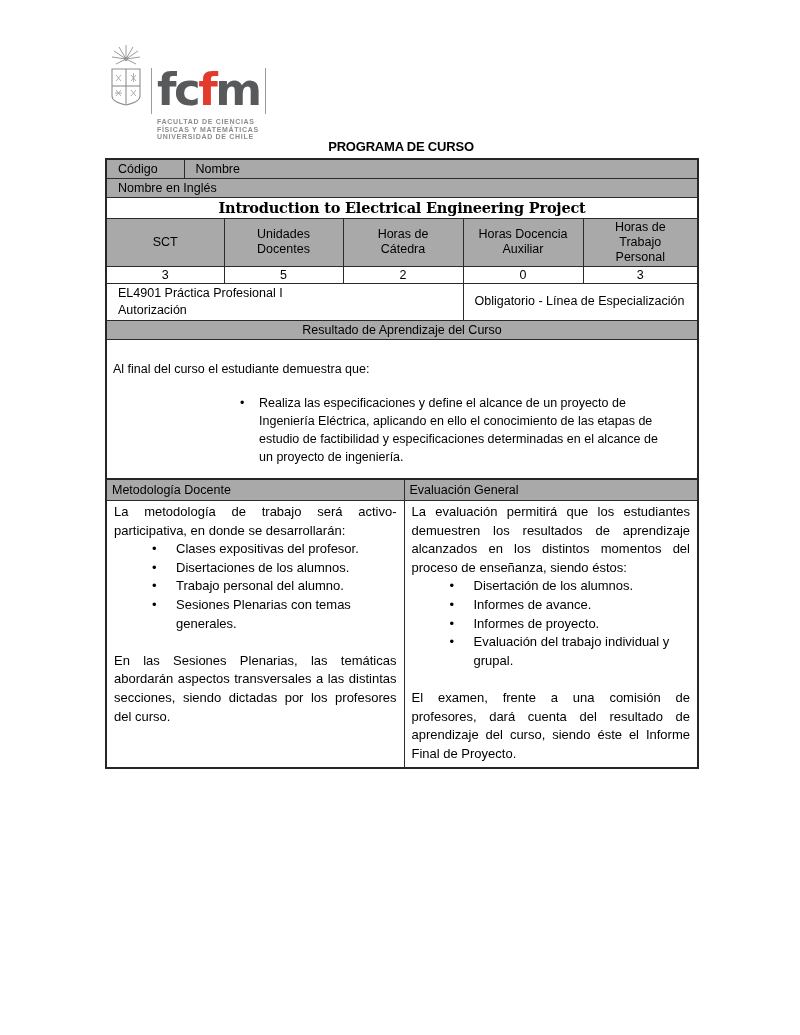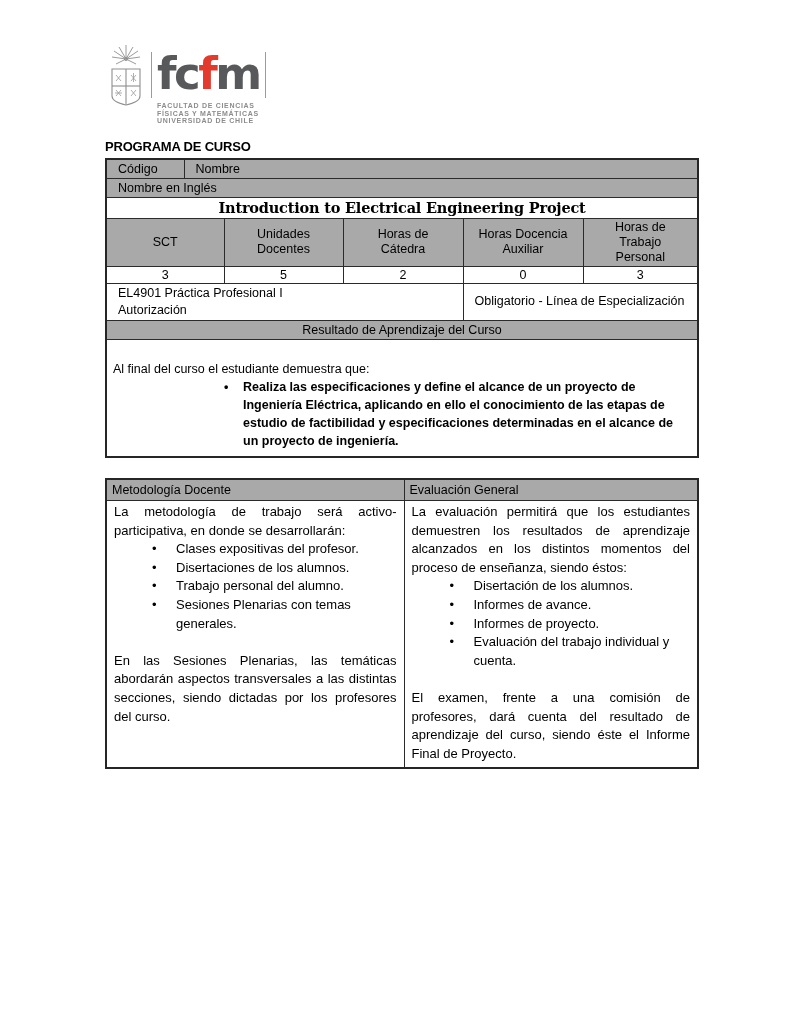--- a/index.html
+++ b/index.html
@@ -4,56 +4,56 @@
 <style>
   html,body{margin:0;padding:0;}
   body{
     width:800px;height:1035px;background:#ffffff;position:relative;
     font-family:"Liberation Sans",sans-serif;color:#000;overflow:hidden;
   }
 
   
   .logo{position:absolute;left:108px;top:44px;display:flex;align-items:flex-start;}
   .crest{margin-right:7px;}
-  .brand-col{display:flex;flex-direction:column;margin-top:8px;}
+  .brand-col{display:flex;flex-direction:column;margin-top:24px;}
   .brand{
     font-family:"DejaVu Sans",sans-serif;font-weight:bold;font-size:45px;
     line-height:42px;letter-spacing:-2.5px;color:#58595b;
     padding:1px 5px 3px 5px;border-left:1.5px solid #9b9b9b;border-right:1.5px solid #9b9b9b;
   }
   .brand .red{color:#e23b2e;}
   .logo-caption{
     margin-top:4px;padding-left:6px;font-size:7px;line-height:7.6px;
     letter-spacing:0.7px;color:#8c8c8c;font-weight:bold;
   }
 
   
   .doc-title{
-    position:absolute;left:105px;top:139px;width:592px;
+    position:absolute;left:105px;top:139px;width:592px;text-align:center;
     font-weight:bold;font-size:13px;letter-spacing:-0.2px;
   }
 
   
   table{border-collapse:collapse;table-layout:fixed;}
   .t1{position:absolute;left:105px;top:158px;width:592px;font-size:12.5px;border:2px solid #262626;}
   .t2{position:absolute;left:105px;top:478px;width:592px;font-size:13px;border:2px solid #262626;}
   td{border:1px solid #2b2b2b;padding:1px 11px;vertical-align:middle;overflow:hidden;}
   .gray{background:#a9a9a9;}
   .center{text-align:center;}
   .serif-bold{font-family:"DejaVu Serif","Liberation Serif",serif;font-weight:bold;font-size:14.5px;letter-spacing:-0.2px;}
 
   .r-small{height:19px;}
   .r-name{height:21px;}
   .r-hours-head{height:34px;line-height:15px;}
   .r-hours-val{height:17px;}
   .r-req{height:36px;vertical-align:top;line-height:17px;}
   .r-outcome{vertical-align:top;padding:20px 6px 6px 6px;}
 
   .outcome-intro{line-height:18px;}
-  .outcome-list{margin:0;padding:0 14px 0 130px;list-style:none;font-weight:bold;}
+  .outcome-list{margin:16px;padding:0 14px 0 130px;list-style:none;}
   .outcome-list li{position:relative;line-height:18px;}
   .outcome-list li::before{content:"\2022";position:absolute;left:-19px;}
 
   
   .t2 .head-cell{height:18px;font-size:12.5px;padding-left:5px;}
   .t2 .body-cell{vertical-align:top;height:256px;padding:2px 7px 4px 7px;}
   .t2 p{margin:0;text-align:justify;line-height:18.6px;}
   .t2 ul{margin:0;padding:0 4px 0 62px;list-style:none;}
   .t2 li{position:relative;line-height:18.6px;}
   .t2 li::before{content:"\2022";position:absolute;left:-24px;}
@@ -178,20 +178,20 @@
       </ul>
       <div class="vspace"></div>
       <p>En las Sesiones Plenarias, las temáticas abordarán aspectos transversales a las distintas secciones, siendo dictadas por los profesores del curso.</p>
     </td>
     <td class="body-cell">
       <p>La evaluación permitirá que los estudiantes demuestren los resultados de aprendizaje alcanzados en los distintos momentos del proceso de enseñanza, siendo éstos:</p>
       <ul>
         <li>Disertación de los alumnos.</li>
         <li>Informes de avance.</li>
         <li>Informes de proyecto.</li>
-        <li>Evaluación del trabajo individual y cuenta.</li>
+        <li>Evaluación del trabajo individual y grupal.</li>
       </ul>
       <div class="vspace"></div>
       <p>El examen, frente a una comisión de profesores, dará cuenta del resultado de aprendizaje del curso, siendo éste el Informe Final de Proyecto.</p>
     </td>
   </tr>
 </tbody>
   </table>
 
 </body></html>

